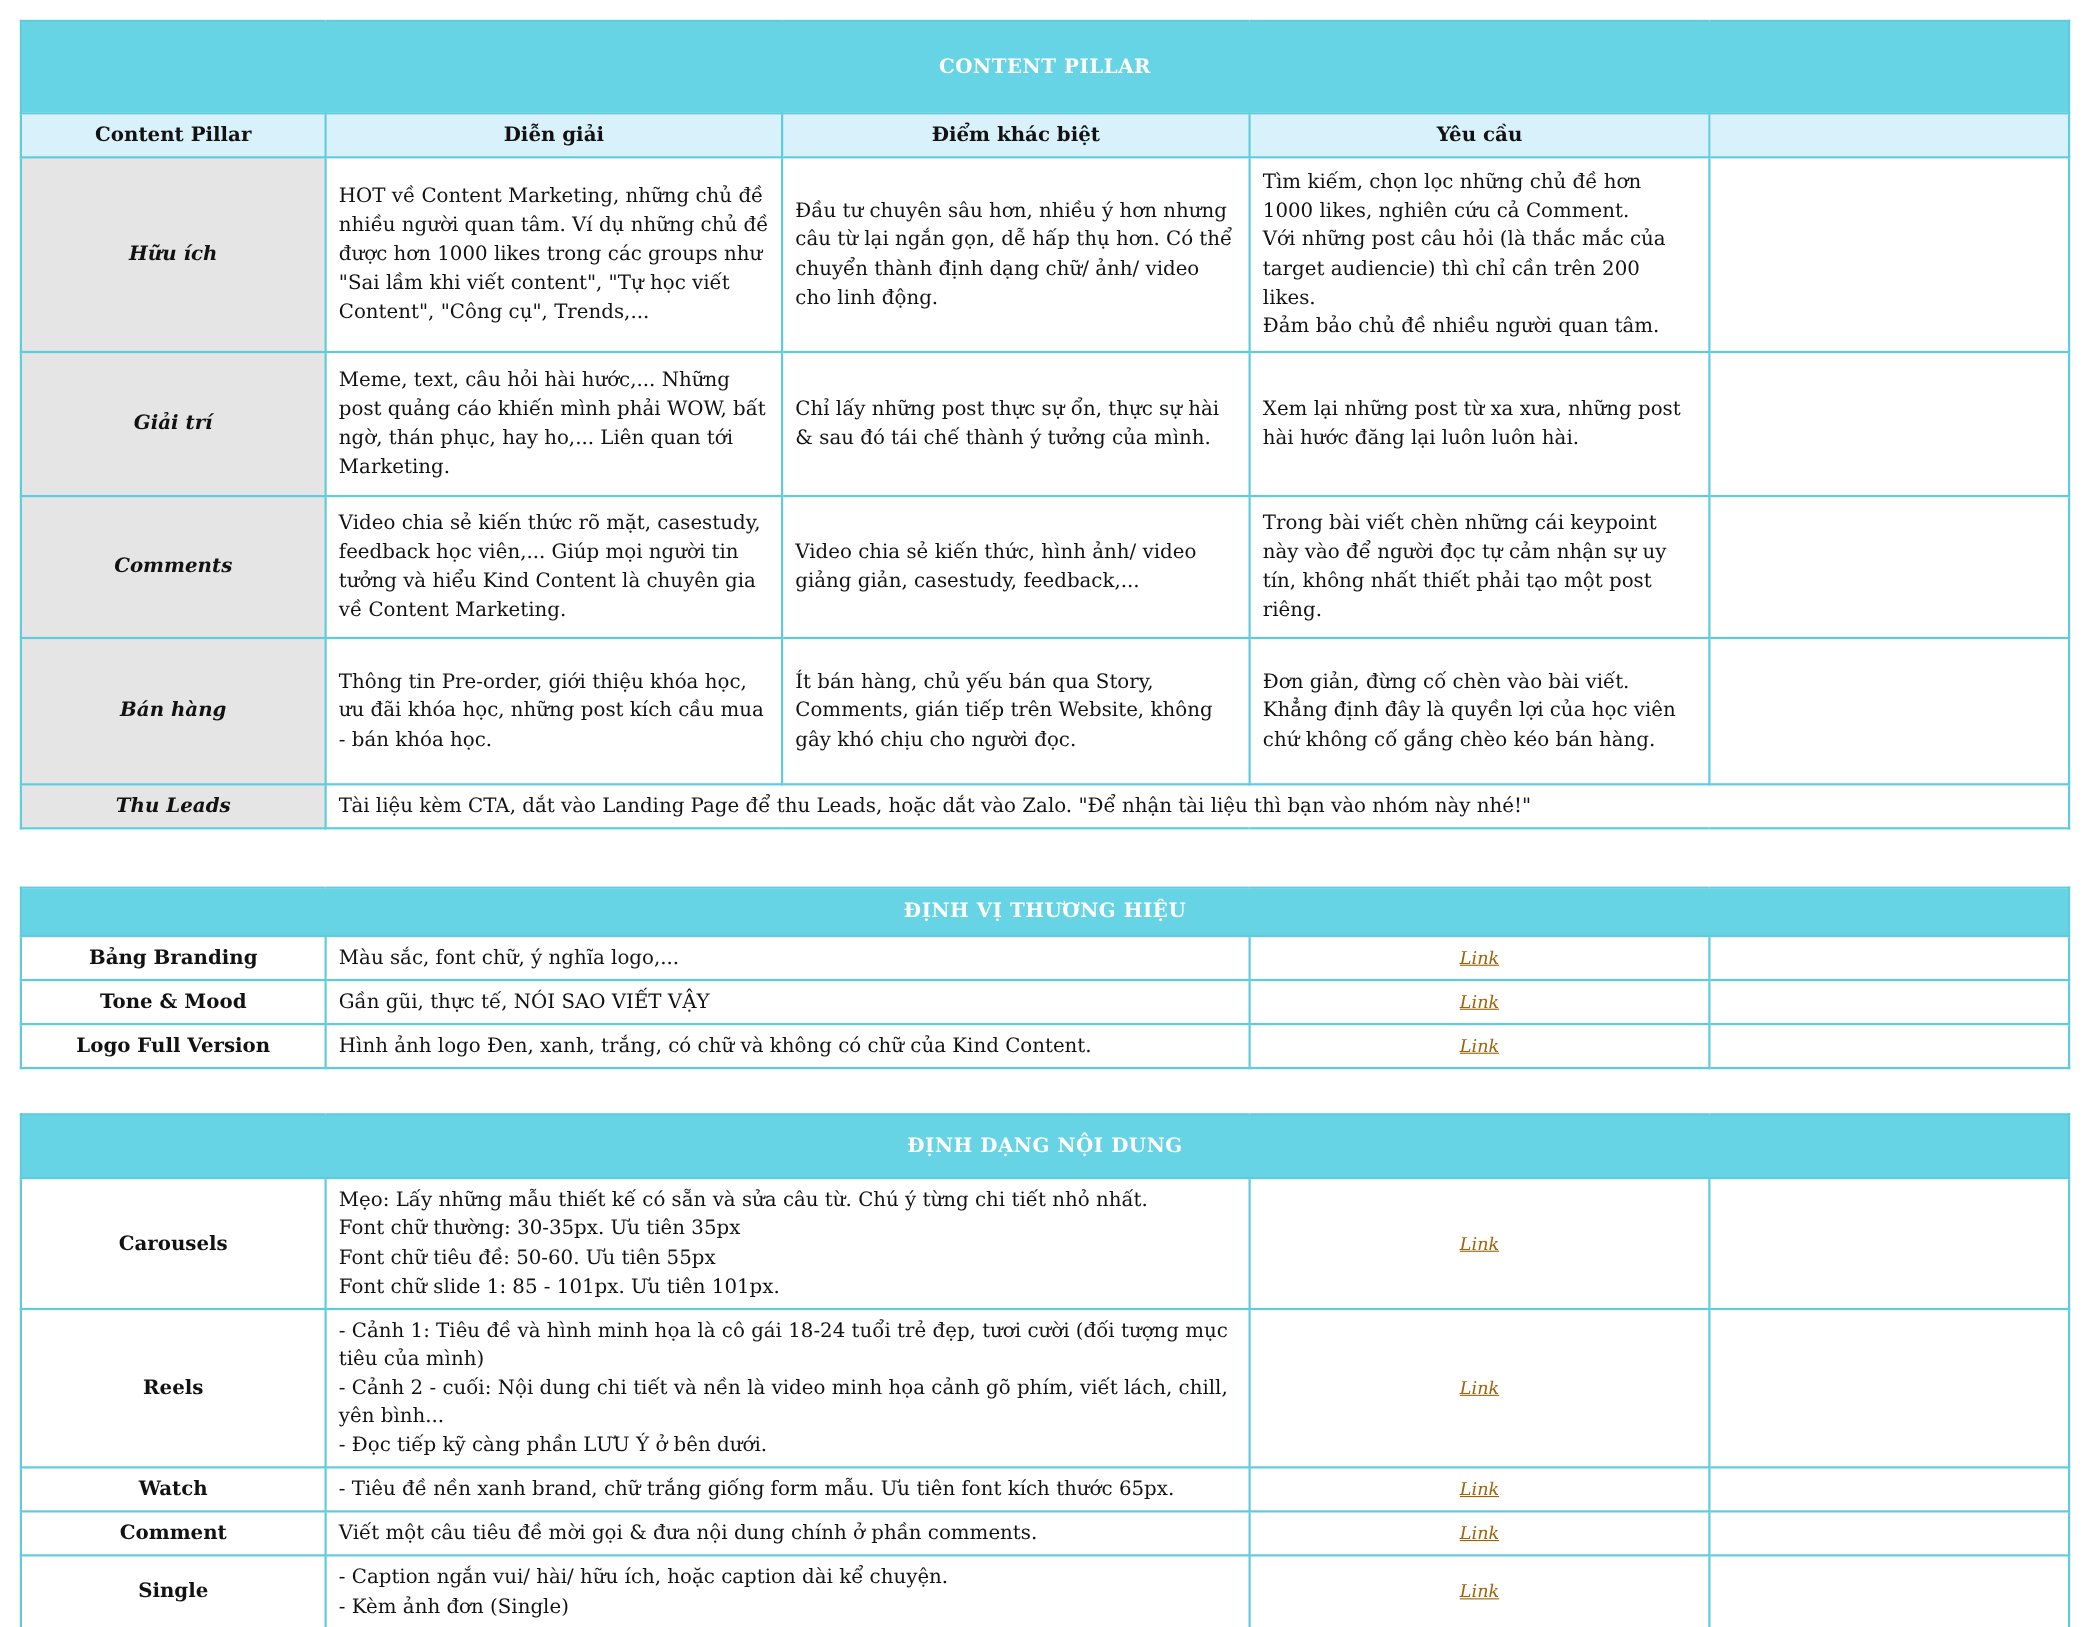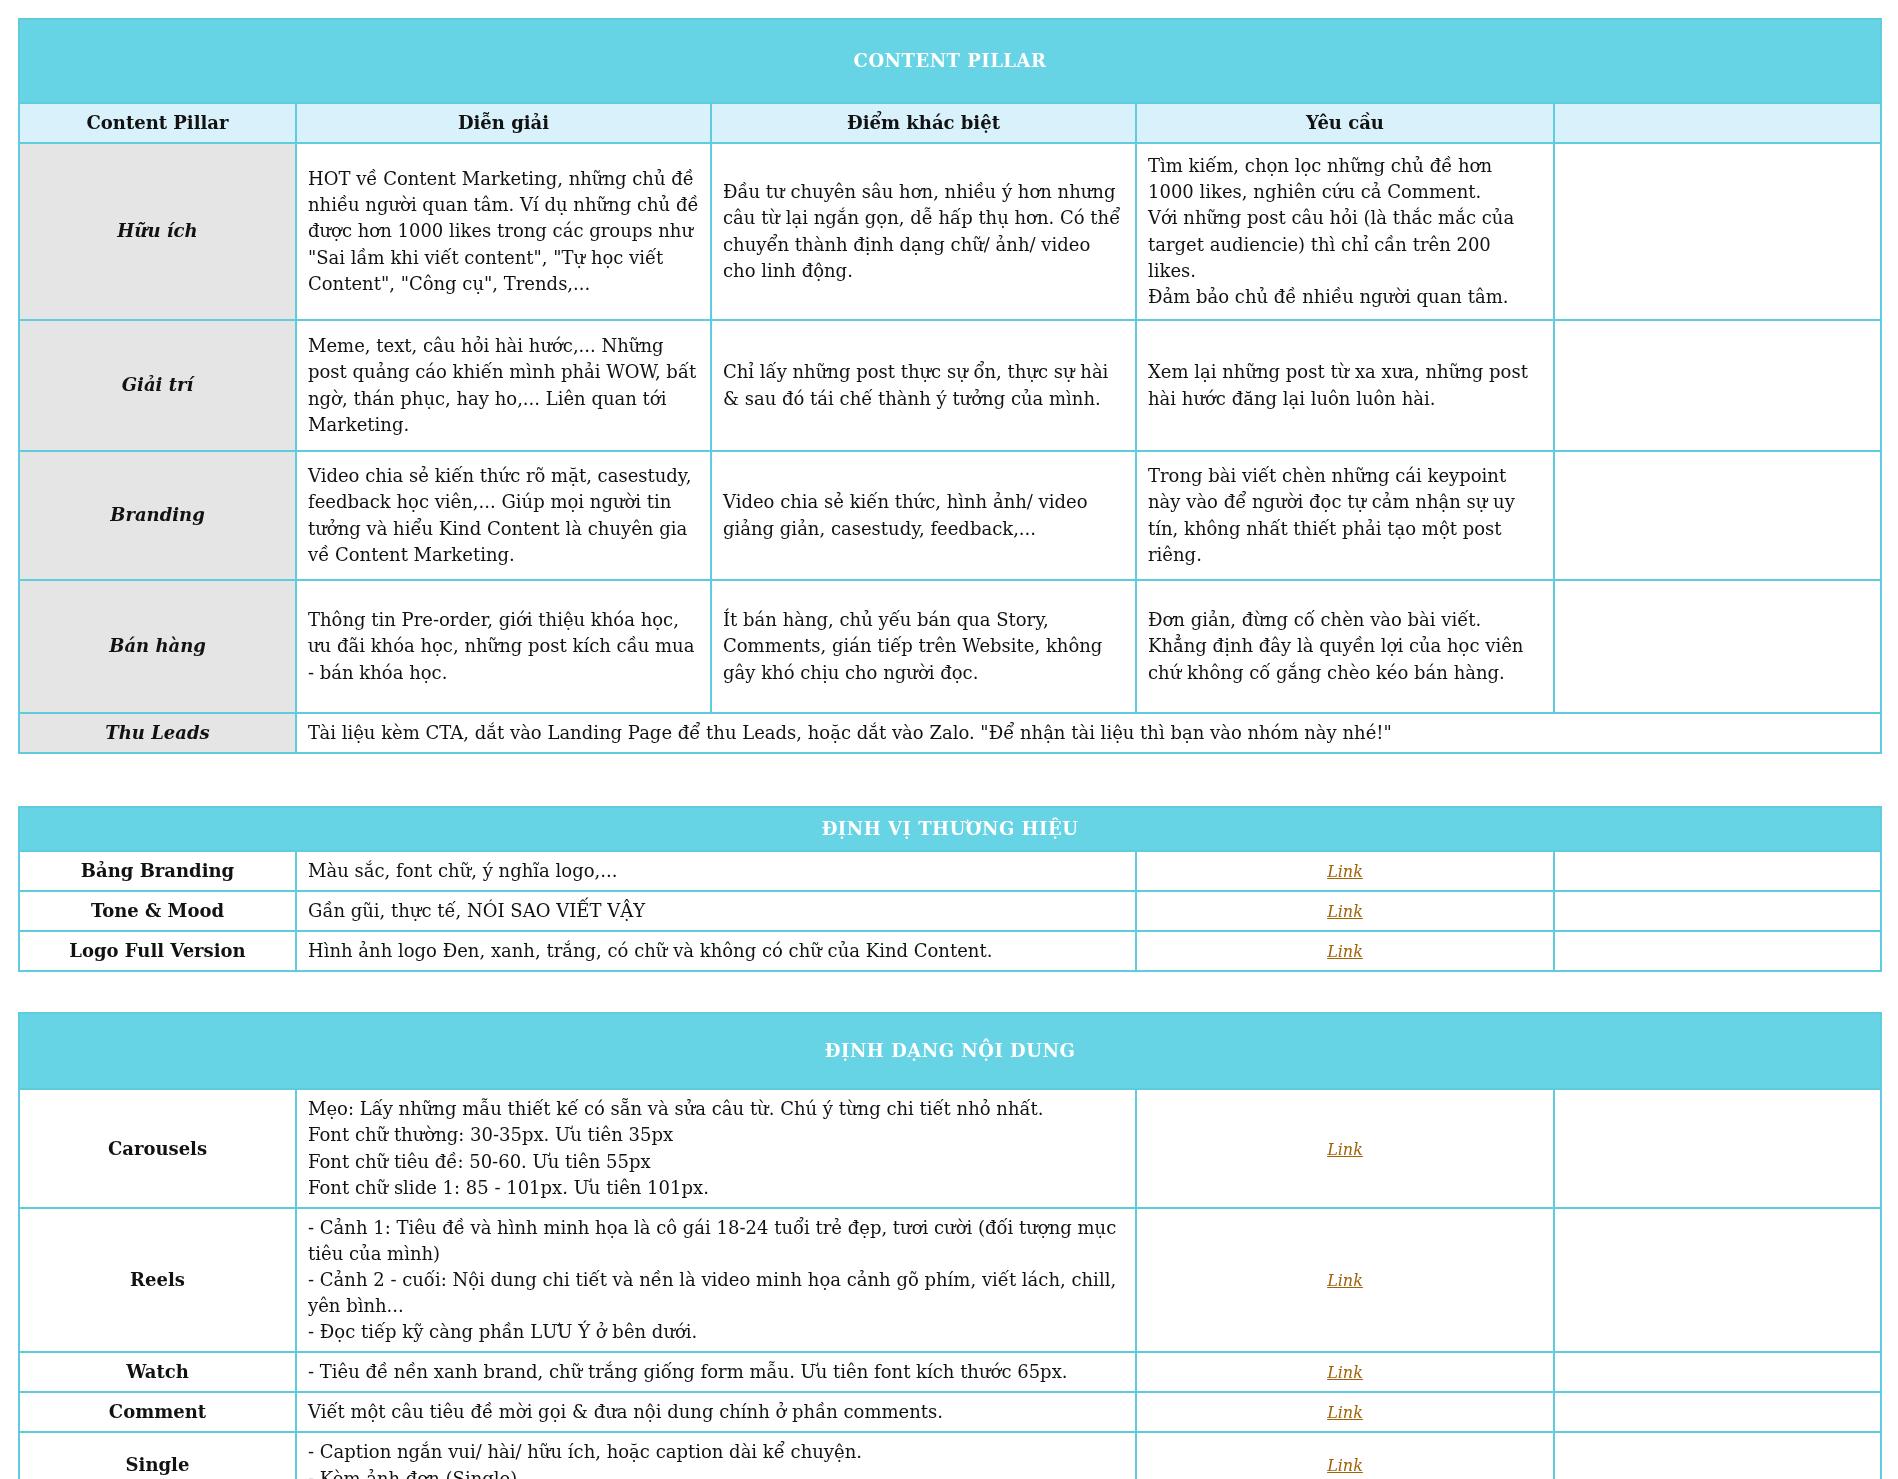--- a/index.html
+++ b/index.html
@@ -78,21 +78,21 @@
   .t1 .r-head    { height: 40px; }
   .t1 .r-1       { height: 177px; }
   .t1 .r-2       { height: 131px; }
   .t1 .r-3       { height: 129px; }
   .t1 .r-4       { height: 133px; }
   .t1 .r-5       { height: 38px; }
 
   .t2 .r-title   { height: 44px; }
   .t2 .r-row     { height: 30px; }
 
-  .t3 .r-title    { height: 76px; }
+  .t3 .r-title    { height: 58px; }
   .t3 .r-carousels{ height: 109px; }
   .t3 .r-reels    { height: 85px; }
   .t3 .r-watch    { height: 31px; border-radius: 20px; }
   .t3 .r-comment  { height: 29px; padding-left: 40px; }
   .t3 .r-single   { height: 58px; }
 </style>
 </head>
 <body>
 
 <div class="page">
@@ -129,21 +129,21 @@
 
       <tr class="r-2">
         <td class="label">Giải trí</td>
         <td class="desc">Meme, text, câu hỏi hài hước,... Những post quảng cáo khiến mình phải WOW, bất ngờ, thán phục, hay ho,... Liên quan tới Marketing.</td>
         <td class="desc">Chỉ lấy những post thực sự ổn, thực sự hài &amp; sau đó tái chế thành ý tưởng của mình.</td>
         <td class="desc">Xem lại những post từ xa xưa, những post hài hước đăng lại luôn luôn hài.</td>
         <td class="empty"></td>
       </tr>
 
       <tr class="r-3">
-        <td class="label">Branding</td>
+        <td class="label">Comments</td>
         <td class="desc">Video chia sẻ kiến thức rõ mặt, casestudy, feedback học viên,... Giúp mọi người tin tưởng và hiểu Kind Content là chuyên gia về Content Marketing.</td>
         <td class="desc">Video chia sẻ kiến thức, hình ảnh/ video giảng giản, casestudy, feedback,...</td>
         <td class="desc">Trong bài viết chèn những cái keypoint này vào để người đọc tự cảm nhận sự uy tín, không nhất thiết phải tạo một post riêng.</td>
         <td class="empty"></td>
       </tr>
 
       <tr class="r-4">
         <td class="label">Bán hàng</td>
         <td class="desc">Thông tin Pre-order, giới thiệu khóa học, ưu đãi khóa học, những post kích cầu mua - bán khóa học.</td>
         <td class="desc">Ít bán hàng, chủ yếu bán qua Story, Comments, gián tiếp trên Website, không gây khó chịu cho người đọc.</td>

